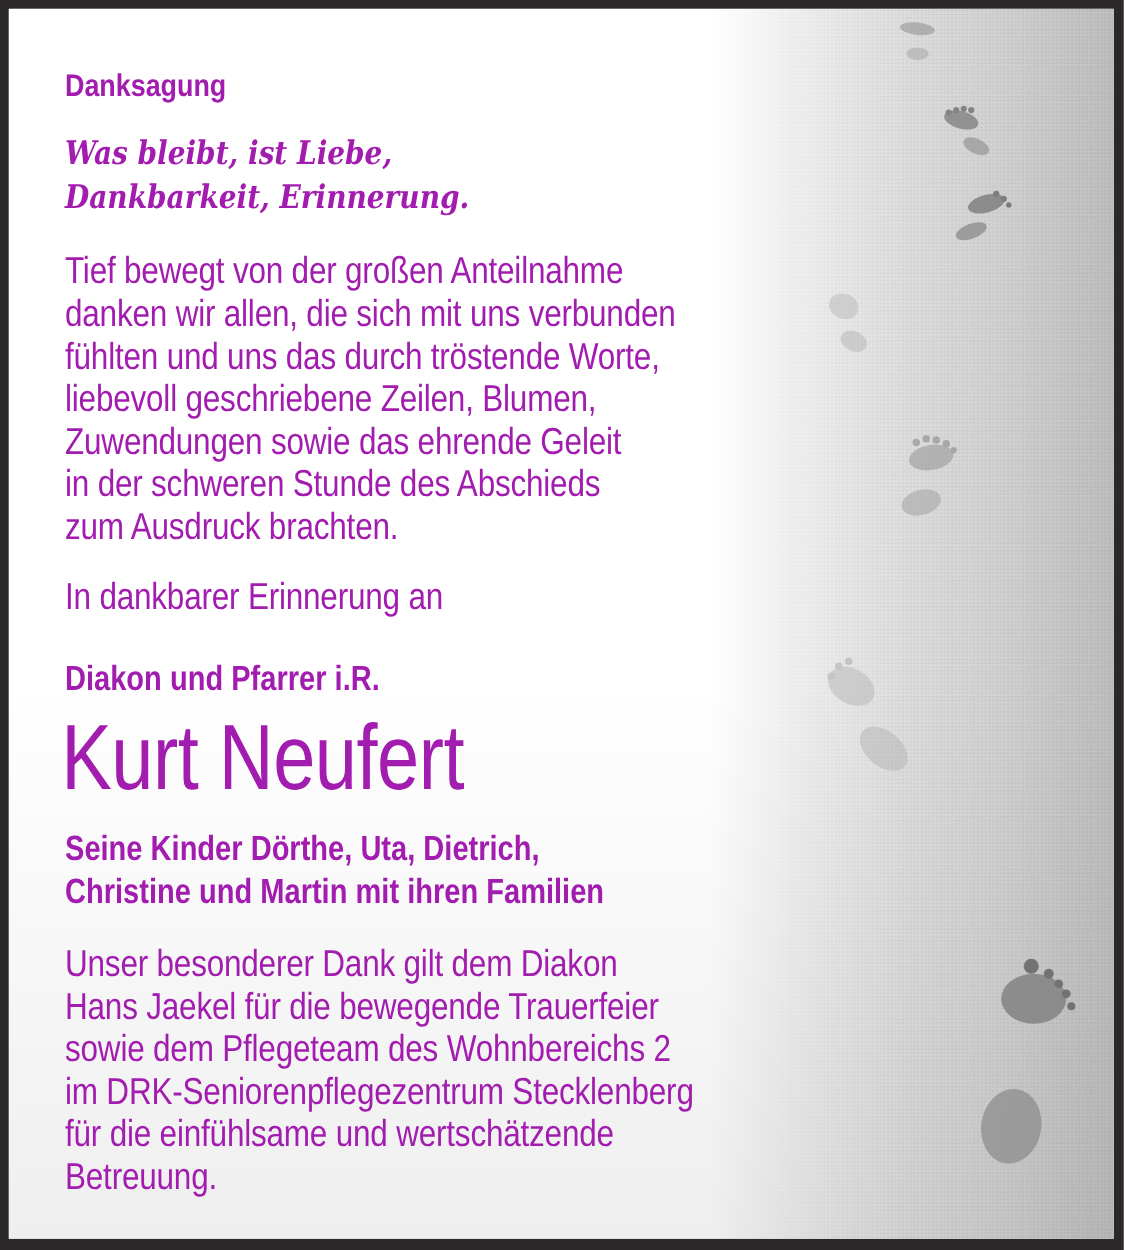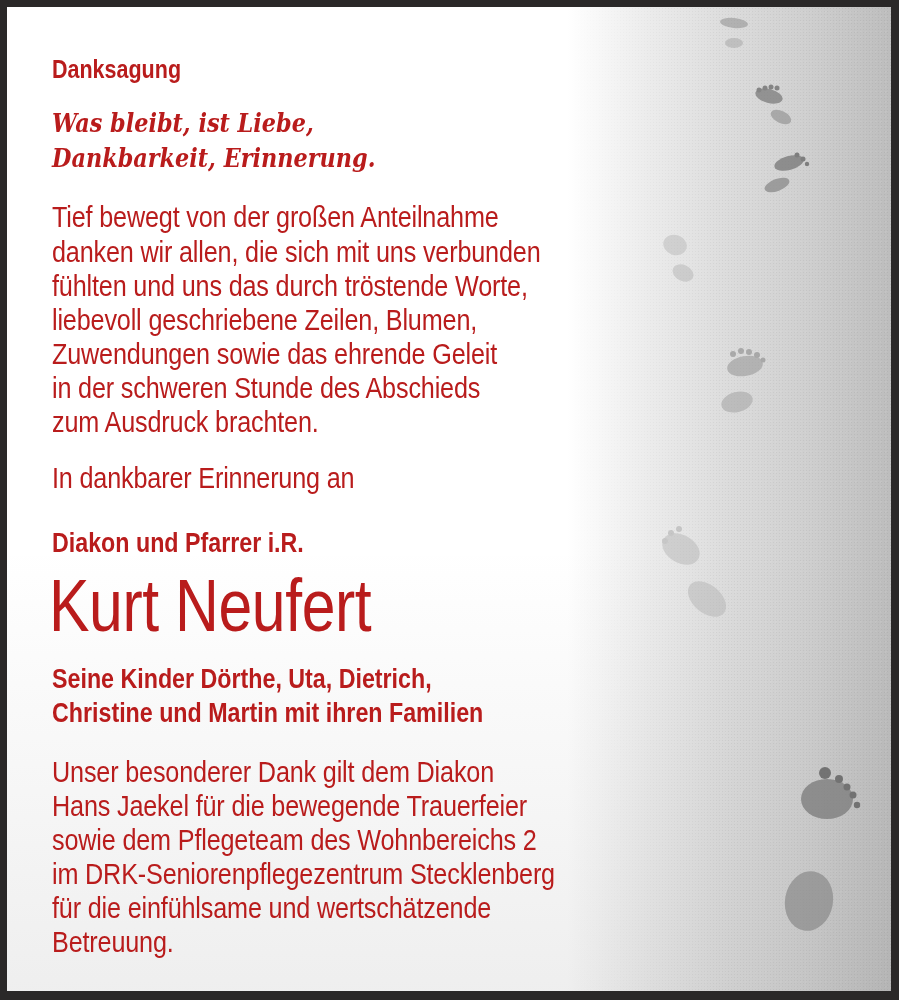--- a/index.html
+++ b/index.html
@@ -38,21 +38,21 @@
       background-size: 3px 3px, 5px 5px;
       background-position: 0 0, 1px 2px;
       -webkit-mask-image: linear-gradient(90deg, transparent 0, transparent 560px, #000 720px);
       mask-image: linear-gradient(90deg, transparent 0, transparent 560px, #000 720px);
     }
     .foot { position: absolute; }
     .foot svg { display: block; }
 
     .content {
       position: absolute; left: 0; top: 0; width: 884px; height: 984px;
-      color: #b91c1c;
+      color: #a21caf;
     }
     .line {
       position: absolute;
       left: 45px;
       white-space: nowrap;
       transform-origin: left top;
     }
     .sans {
       font-family: "Liberation Sans", sans-serif;
     }

